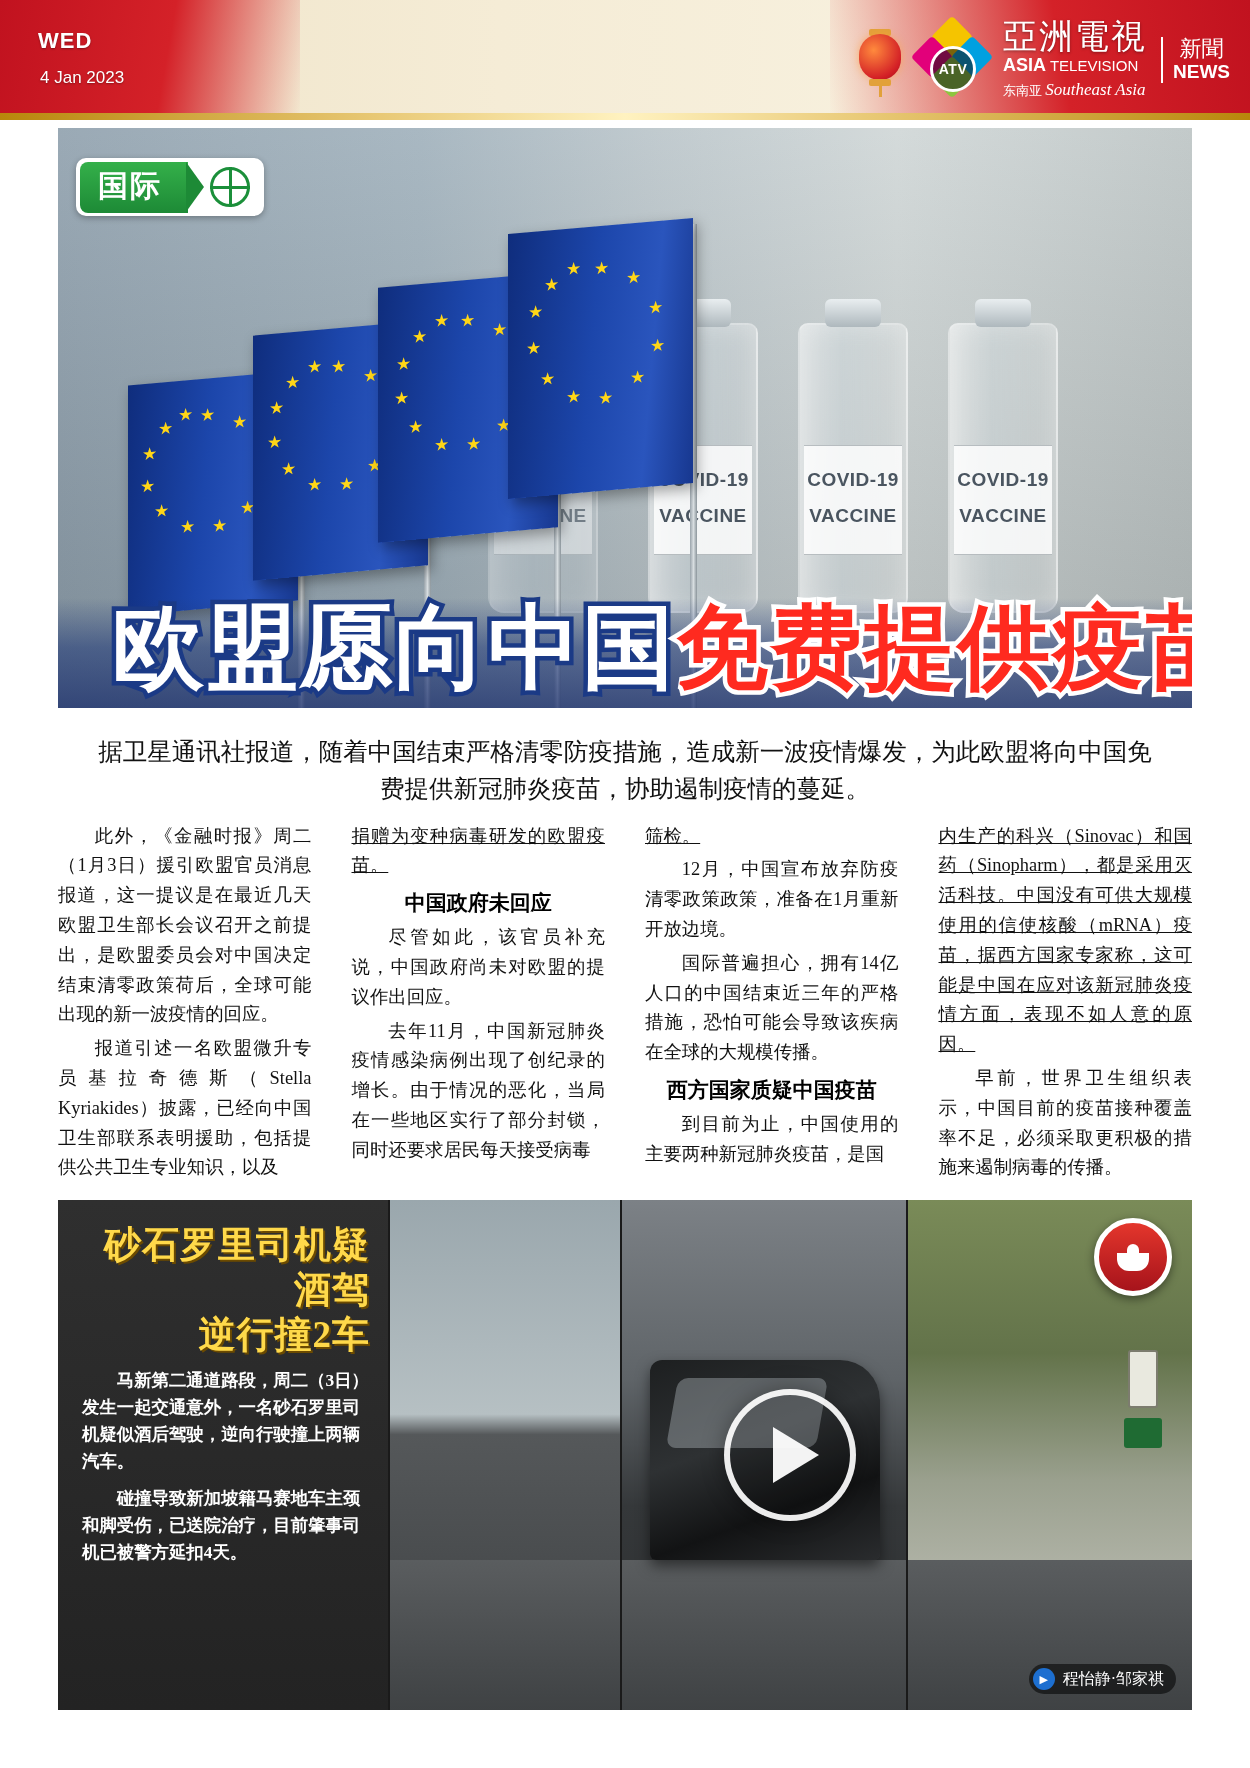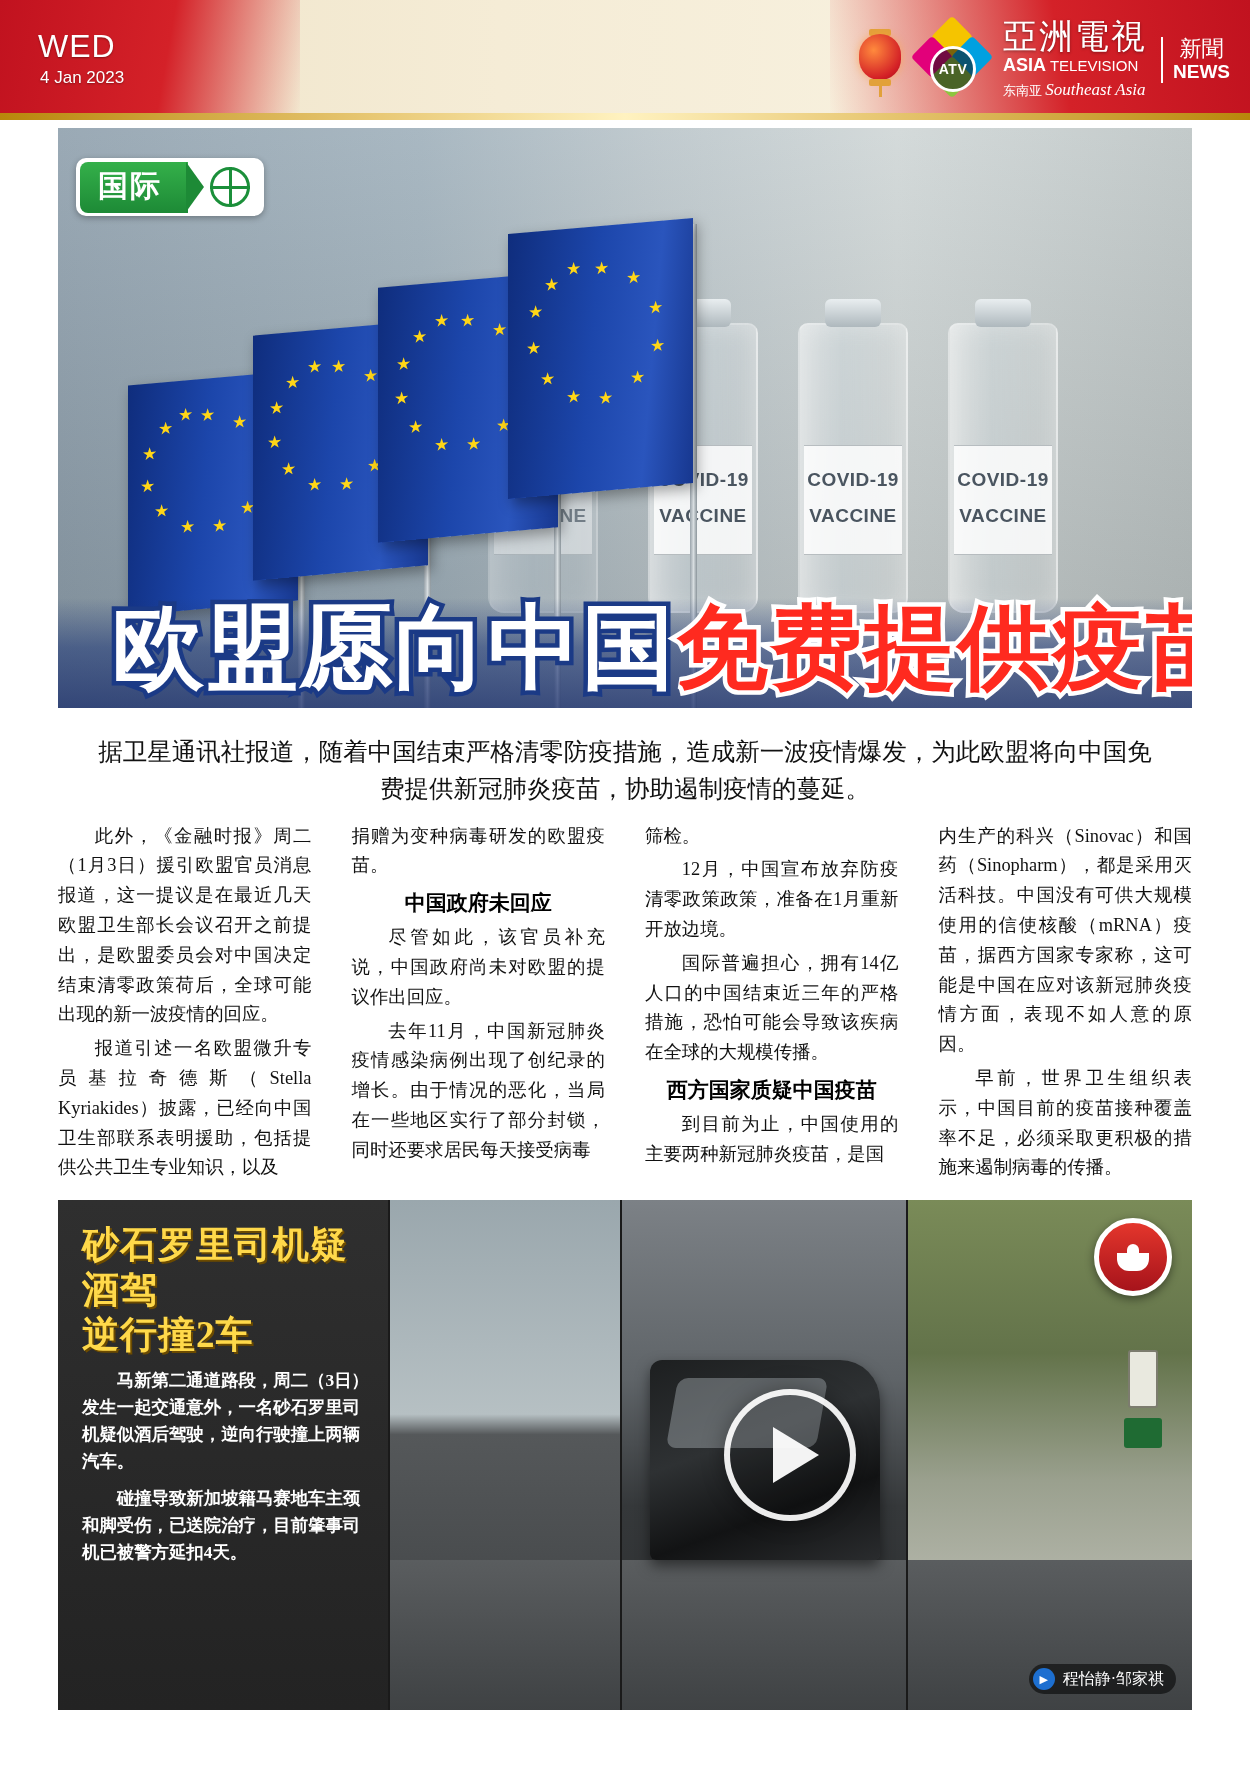--- a/index.html
+++ b/index.html
@@ -33,22 +33,22 @@
     background: linear-gradient(260deg, #c1121f 0%, #d42128 45%, rgba(212,33,40,0) 100%);
   }
   .header-gold-stripe {
     position: absolute;
     left: 0; bottom: 0; width: 100%; height: 7px;
     background: linear-gradient(90deg, #b8860b, #e8c874 30%, #fff2c0 50%, #e8c874 70%, #b8860b);
   }
   .hdr-day {
     position: absolute;
     left: 38px; top: 28px;
-    font-size: 32px;
-    font-weight: normal;
+    font-size: 22px;
+    font-weight: bold;
     color: #ffffff;
     letter-spacing: 1px;
     text-shadow: 0 1px 2px rgba(0,0,0,.35);
     text-align: center;
   }
   .hdr-date {
     position: absolute;
     left: 40px; top: 68px;
     font-size: 17px;
     color: #ffffff;
@@ -311,21 +311,21 @@
   .col { width: 25%; }
   .col p {
     margin: 0 0 4px 0;
     font-family: "Liberation Serif", serif;
     font-size: 18.4px;
     line-height: 1.62;
     text-align: justify;
     text-indent: 2em;
     color: #111;
   }
-  .col p.noindent { text-indent: 0; }
+  .col p.noindent { text-indent: 0; text-decoration: underline; }
   .subhead {
     font-family: "Liberation Serif", serif;
     font-size: 21px;
     font-weight: bold;
     text-align: center;
     margin: 8px 0 6px 0;
     color: #000;
   }
 
   
@@ -343,20 +343,21 @@
     padding: 22px 18px 0 24px;
   }
   .vp-title {
     font-family: "Liberation Serif", serif;
     font-size: 37px;
     font-weight: bold;
     color: #ffd94a;
     line-height: 1.22;
     letter-spacing: 1px;
     text-shadow: 2px 2px 0 #6b4a00;
+    text-align: right;
   }
   .vp-body p {
     margin: 10px 0 0 0;
     font-family: "Liberation Serif", serif;
     font-size: 17.4px;
     line-height: 1.55;
     color: #ffffff;
     text-indent: 2em;
     font-weight: bold;
   }

